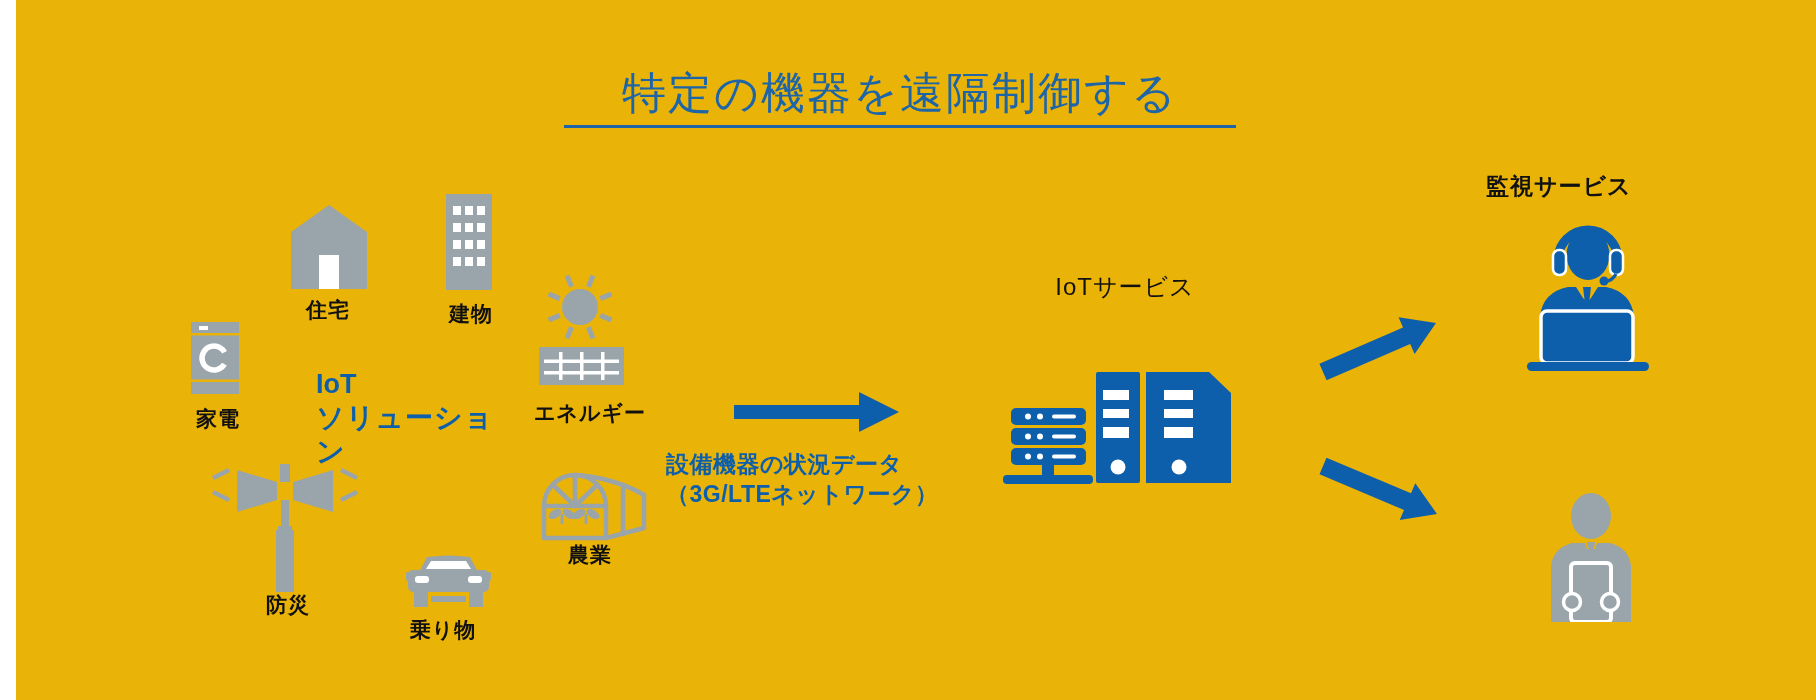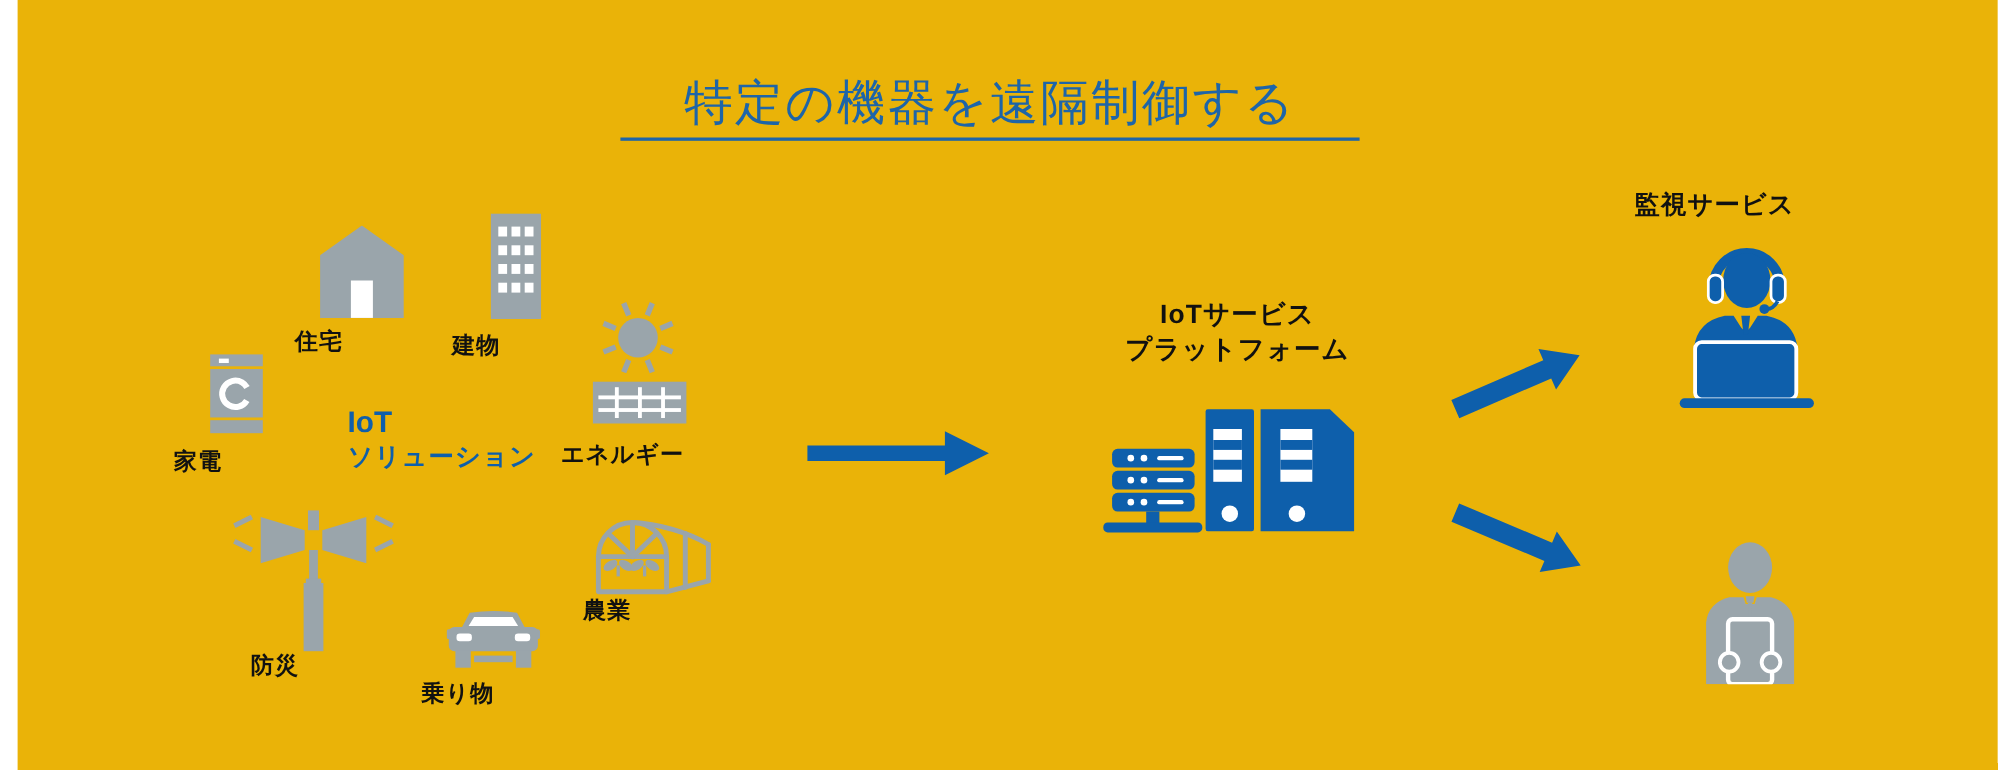--- a/index.html
+++ b/index.html
@@ -11,27 +11,27 @@
   *{margin:0;padding:0;box-sizing:border-box;}
   html,body{background:#ffffff;}
   body{width:1816px;height:700px;position:relative;overflow:hidden;
        font-family:"Liberation Sans","DejaVu Sans",sans-serif;}
   .stage{position:absolute;left:16px;top:0;width:1816px;height:700px;background:#eab308;}
   .abs{position:absolute;}
   .title{left:548px;top:64px;width:672px;text-align:center;
          font-family:"Liberation Serif","DejaVu Serif",serif;
          font-size:44px;font-weight:500;color:var(--title-blue);letter-spacing:2px;}
   .title-underline{left:548px;top:125px;width:672px;height:3px;background:var(--title-blue);}
-  .node-label{text-align:left;font-weight:bold;font-size:21px;color:var(--ink);letter-spacing:1px;}
+  .node-label{text-align:center;font-weight:bold;font-size:21px;color:var(--ink);letter-spacing:1px;}
   .blue-text{color:var(--blue);font-weight:bold;text-align:left;}
   .iot-solution{left:300px;top:368px;width:200px;line-height:1.22;}
   .iot-solution .l1{font-size:27px;}
-  .iot-solution .l2{font-size:23px;letter-spacing:1px;}
+  .iot-solution .l2{font-size:28px;letter-spacing:1px;font-family:Liberation Serif, serif;}
   .flow-text{left:650px;top:449px;width:312px;font-size:23px;line-height:1.32;letter-spacing:0.5px;}
-  .platform-label{left:984px;top:271px;width:250px;text-align:center;font-weight:bold;
+  .platform-label{left:984px;top:271px;width:250px;text-align:center;font-weight:normal;
                   font-size:24px;color:var(--ink);line-height:1.3;letter-spacing:1px;}
   .out-label{text-align:left;font-weight:bold;font-size:23px;color:var(--ink);letter-spacing:1px;}
   svg{display:block;}
   .g-fill{fill:var(--gray);}
   .g-stroke{stroke:var(--gray);fill:none;}
   .b-fill{fill:var(--blue);}
 </style>
 </head>
 <body>
 
@@ -152,24 +152,27 @@
       <ellipse cx="43" cy="50" rx="7" ry="4" transform="rotate(-32 43 50)"></ellipse>
       <ellipse cx="57" cy="50" rx="7" ry="4" transform="rotate(32 57 50)"></ellipse>
     </g>
   </svg>
   <div class="abs node-label" style="left:514px;top:541px;width:120px">農業</div>
 
   <svg class="abs" style="left:715px;top:388px" width="172" height="48" viewBox="0 0 172 48">
     <polygon class="b-fill" points="3,17 128,17 128,4 168,24 128,44 128,31 3,31"></polygon>
   </svg>
 
+  <div class="abs blue-text flow-text">
+    <div>設備機器の状況データ</div>
+    <div>（3G/LTEネットワーク）</div>
+  </div>
 
   <div class="abs platform-label">
     <div>IoTサービス</div>
-    <div>プラットフォーム</div>
   </div>
 
   <svg class="abs" style="left:982px;top:362px" width="240" height="125" viewBox="0 0 240 125">
     <g>
       <rect class="b-fill" x="13" y="46" width="75" height="17" rx="5"></rect>
       <circle cx="30" cy="54.5" r="3" fill="#fff"></circle>
         <circle cx="42" cy="54.5" r="3" fill="#fff"></circle>
       <rect x="54" y="52.5" width="24" height="4" rx="2" fill="#fff"></rect>
       <rect class="b-fill" x="13" y="66" width="75" height="17" rx="5"></rect>
       <circle cx="30" cy="74.5" r="3" fill="#fff"></circle>

